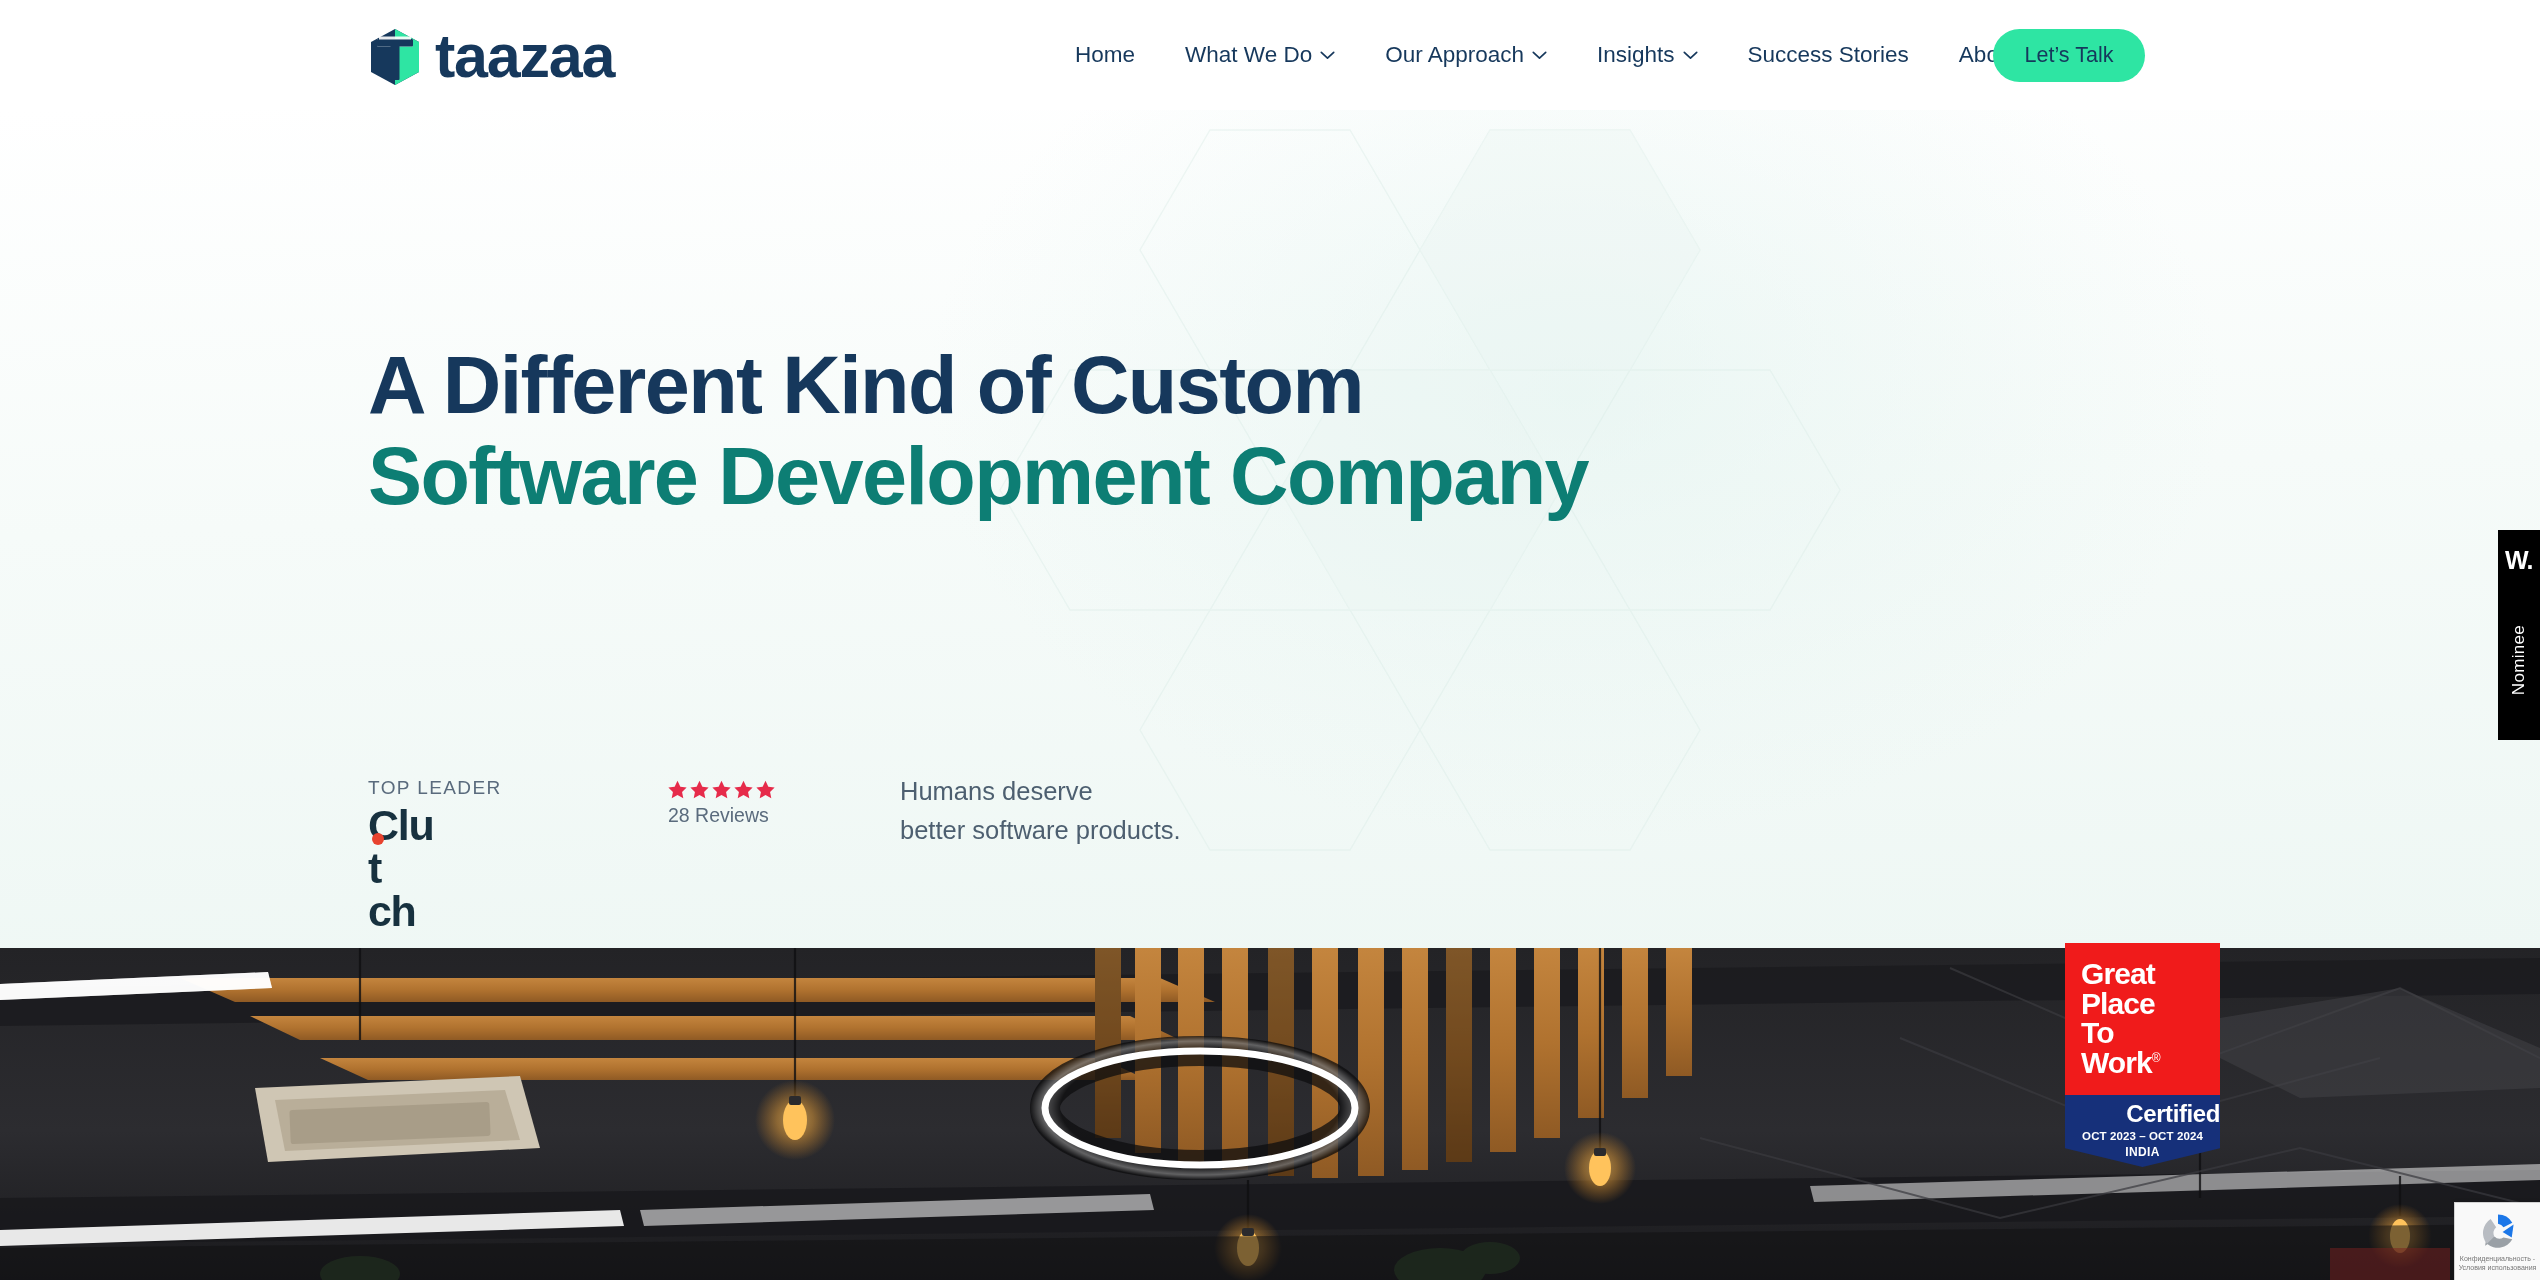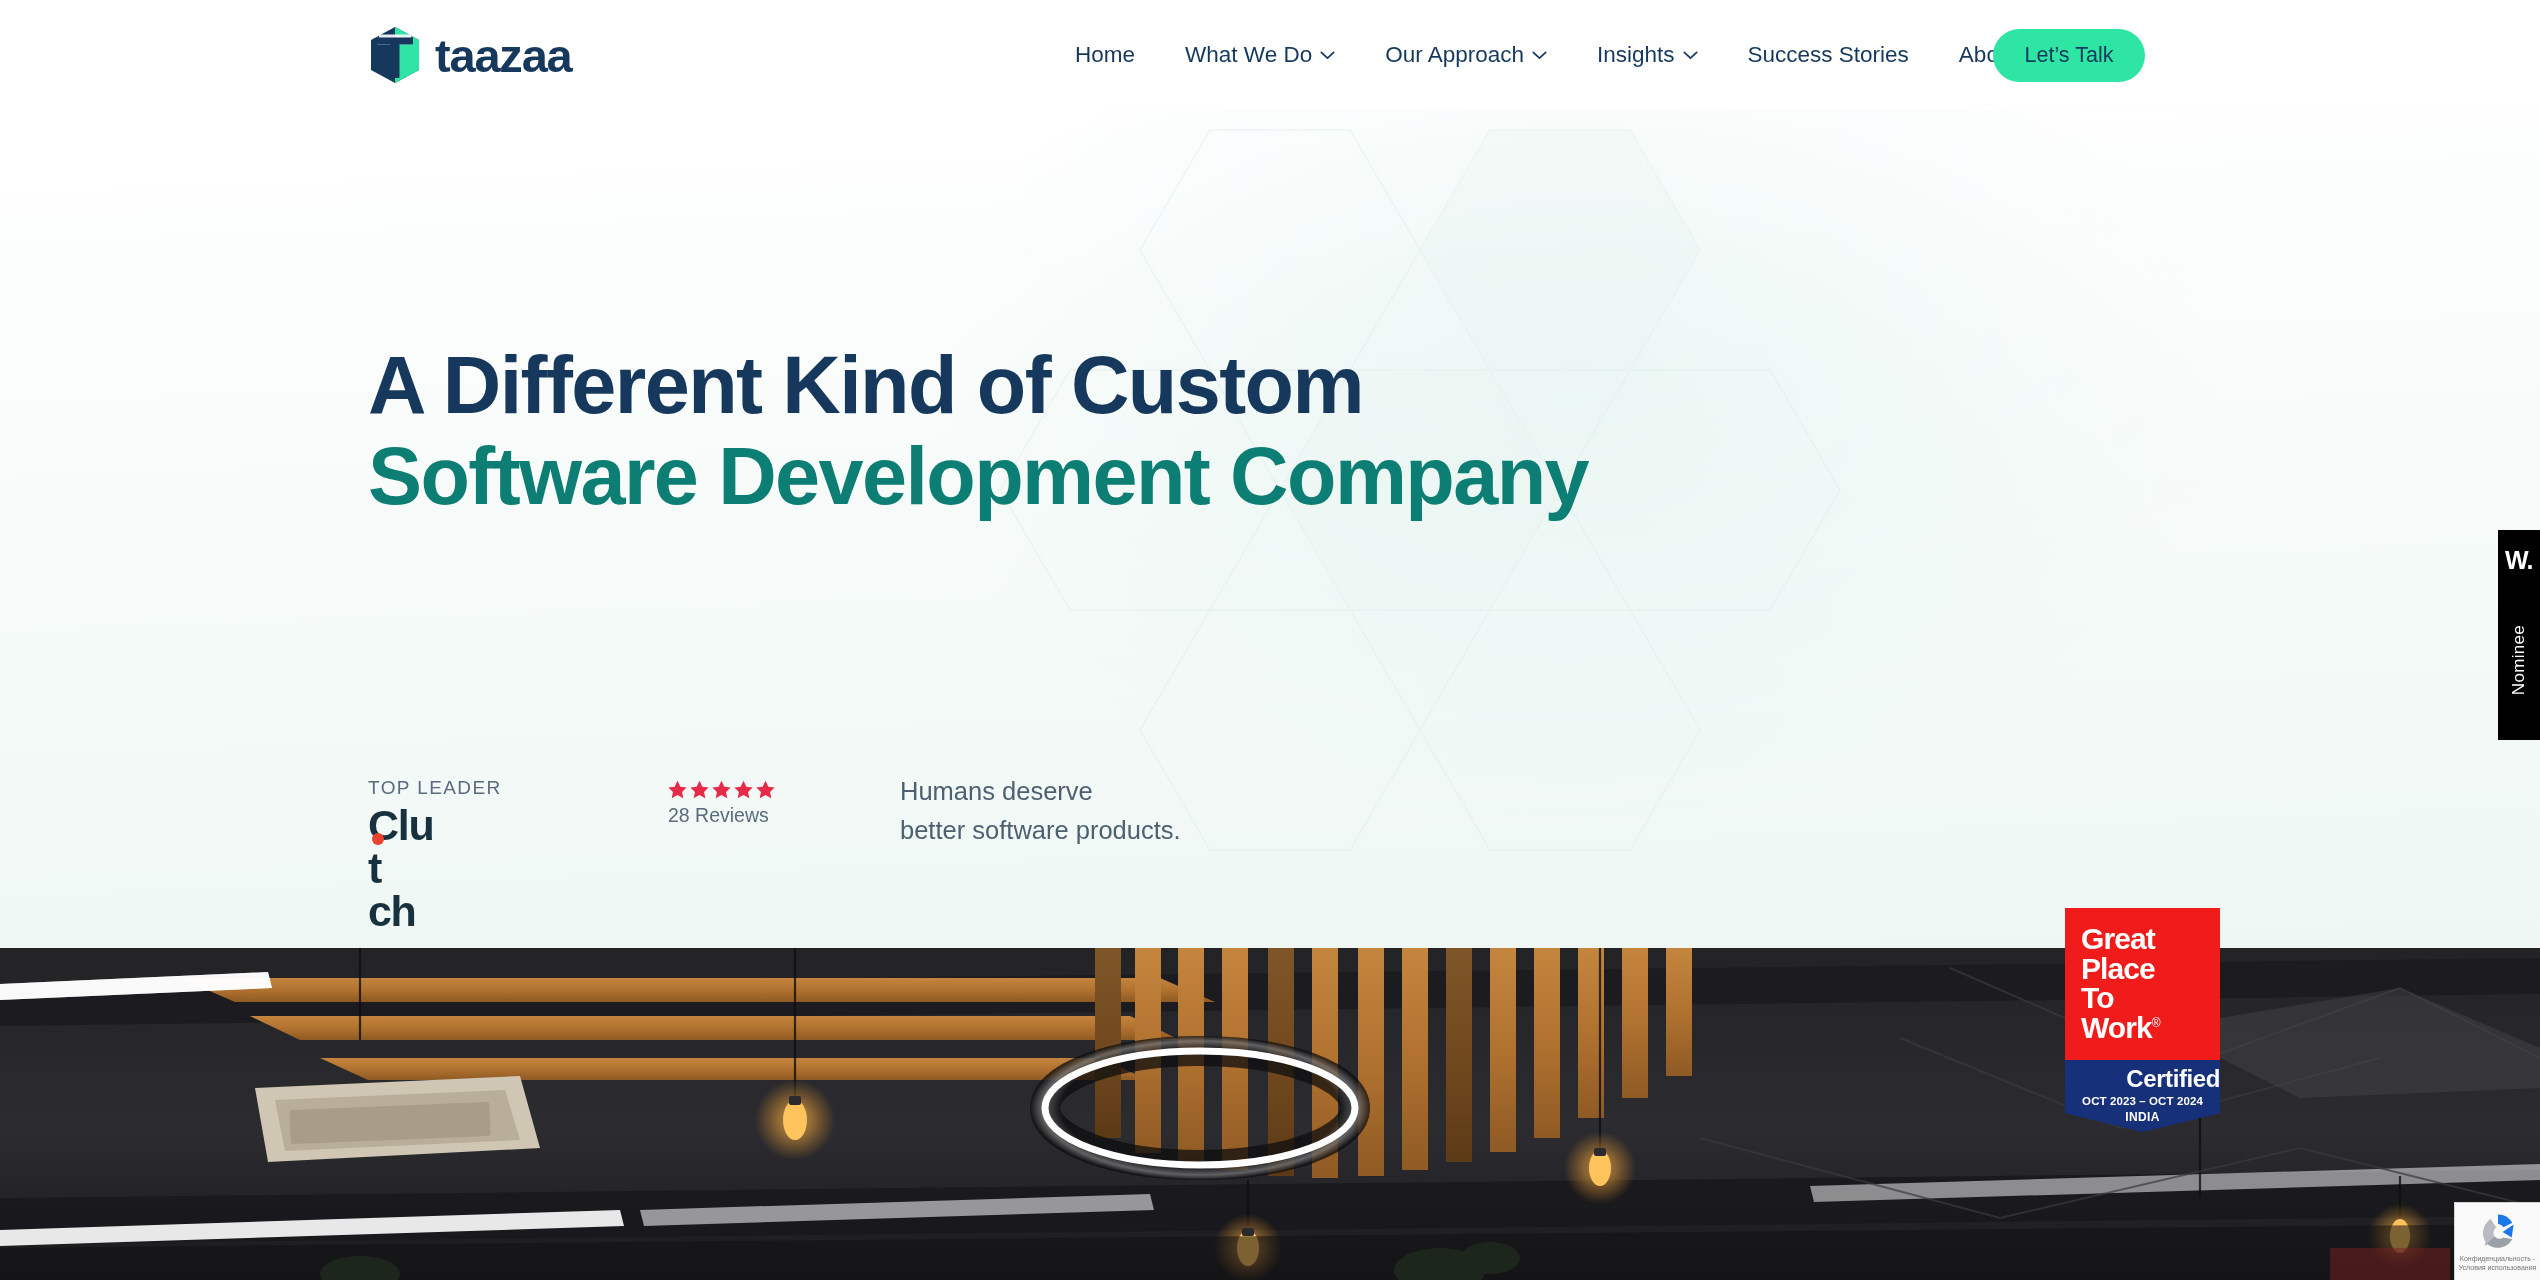--- a/index.html
+++ b/index.html
@@ -18,21 +18,21 @@
     background:#ffffff; z-index:40;
     display:flex; align-items:center;
   }
   .logo-wrap {
     position:absolute; left:368px; top:26px;
     display:flex; align-items:center; gap:13px;
     cursor:pointer;
   }
   .logo-mark { width:54px; height:58px; display:block; }
   .logo-text {
-    font-size:47px; font-weight:700; color:#16385c;
+    font-size:61px; font-weight:700; color:#16385c;
     letter-spacing:-1.2px; line-height:1;
     font-family:"Liberation Sans", sans-serif;
   }
 
   .nav {
     position:absolute; left:1050px; top:0; height:110px;
     display:flex; gap:0px;
   }
   .nav-item {
     display:flex; align-items:center; gap:8px;
@@ -121,20 +121,21 @@
   
   .gptw-badge {
     position:absolute; left:2065px; top:908px; width:155px; height:200px;
     z-index:30; cursor:pointer;
   }
   .gptw-red {
     width:155px; height:152px; background:#f01b1b;
     padding:16px 0 0 16px;
     color:#ffffff; font-weight:700; font-size:30px; line-height:.99;
     letter-spacing:-.9px;
+    margin-top:35px;
   }
   .gptw-red span.reg { font-size:12px; vertical-align:super; font-weight:400; }
   .gptw-blue {
     width:155px; background:#16307a; color:#ffffff;
     text-align:center; padding:7px 0 0 0;
     clip-path: polygon(0 0, 100% 0, 100% 74%, 50% 100%, 0 74%);
     height:72px;
   }
   .gptw-cert { font-size:24px; font-weight:700; line-height:1; letter-spacing:-.4px;text-align:right; }
   .gptw-dates { font-size:11.5px; font-weight:700; letter-spacing:.1px; margin-top:4px; }

